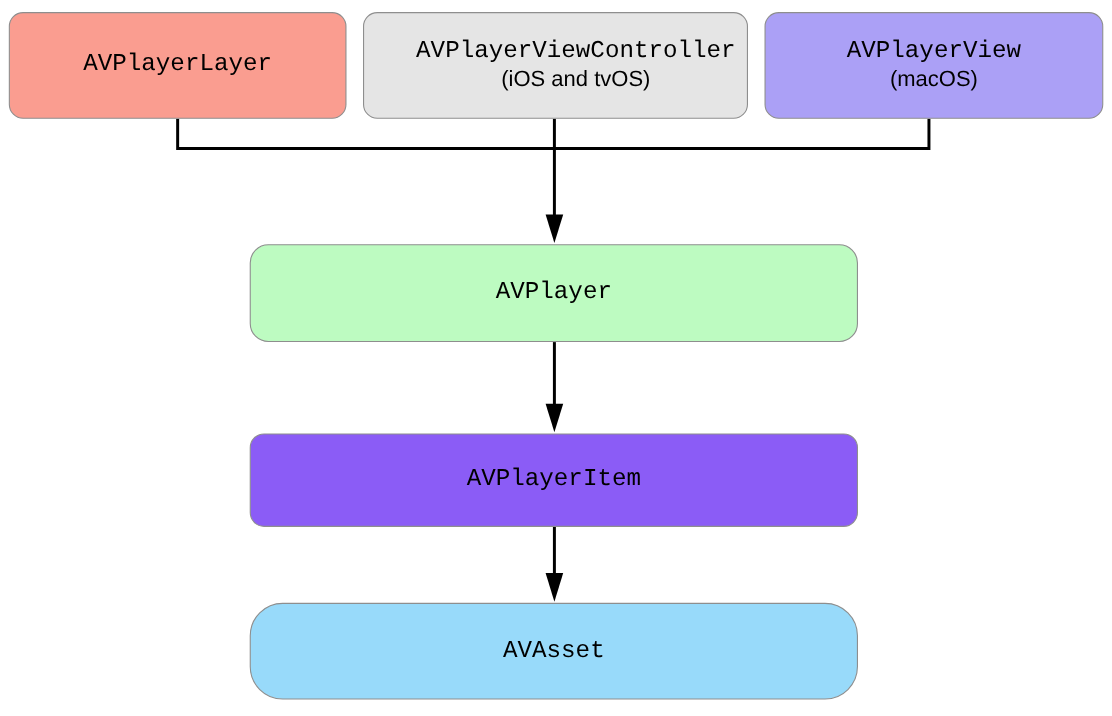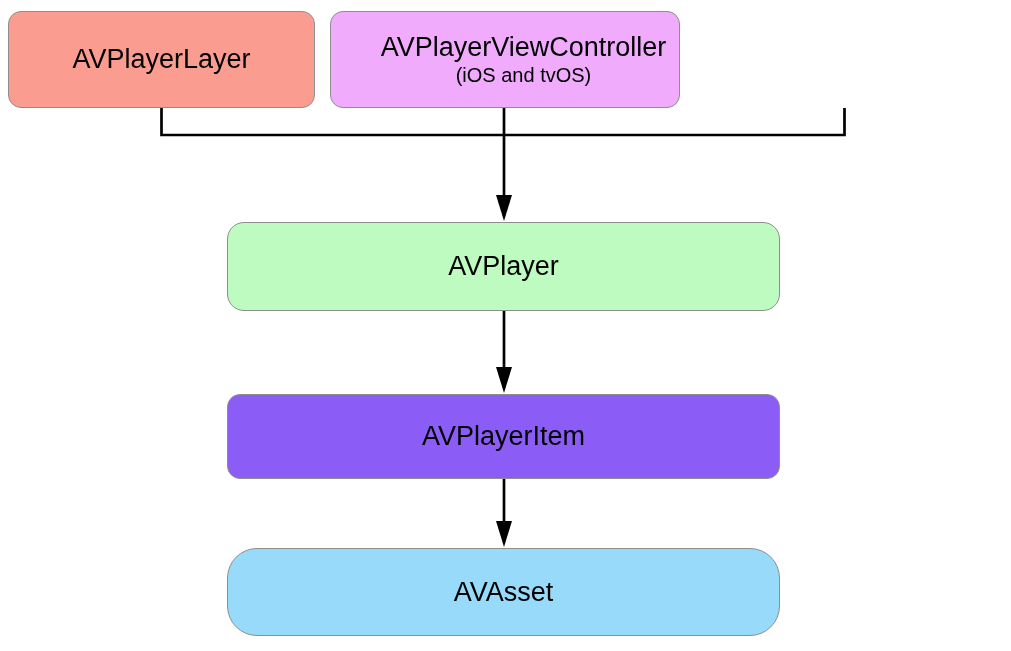--- a/index.html
+++ b/index.html
@@ -37,22 +37,22 @@
     border: 1.5px solid #8e8e8e;
     border-radius: 13px;
     display: flex;
     flex-direction: column;
     align-items: center;
     justify-content: center;
     text-align: center;
     color: #000000;
   }
   .node .label {
-    font-family: Liberation Sans, sans-serif;
-    font-size: 27px;
+    font-family: Liberation Mono, monospace;
+    font-size: 22px;
     line-height: 1.2;
     white-space: nowrap;
   }
   .node .sublabel {
     font-family: "Liberation Sans", "DejaVu Sans", sans-serif;
     font-size: 20px;
     line-height: 1.25;
     white-space: nowrap;
     text-align: center;
   }
@@ -80,25 +80,29 @@
     <polygon class="head" points="496,367 512,367 504,393"></polygon>
 
     <path class="line" d="M504,479 V523"></path>
     <polygon class="head" points="496,521 512,521 504,547"></polygon>
   </svg>
 
   <div class="node" id="node-player-layer" style="background-color: rgb(250, 157, 144);">
     <div class="label">AVPlayerLayer</div>
   </div>
 
-  <div class="node" id="node-player-view-controller" style="background-color: #f0abfc; padding-left: 37px;">
+  <div class="node" id="node-player-view-controller" style="background-color: #e5e5e5; padding-left: 37px;">
     <div class="label">AVPlayerViewController</div>
     <div class="sublabel">(iOS and tvOS)</div>
   </div>
 
+  <div class="node" id="node-player-view" style="background-color: rgb(171, 160, 246);">
+    <div class="label">AVPlayerView</div>
+    <div class="sublabel">(macOS)</div>
+  </div>
 
   <div class="node" id="node-player" style="background-color: rgb(189, 251, 193);">
     <div class="label">AVPlayer</div>
   </div>
 
   <div class="node" id="node-player-item" style="background-color: #8b5cf6;">
     <div class="label">AVPlayerItem</div>
   </div>
 
   <div class="node" id="node-asset" style="background-color: rgb(152, 218, 250); border-radius: 30px;">

